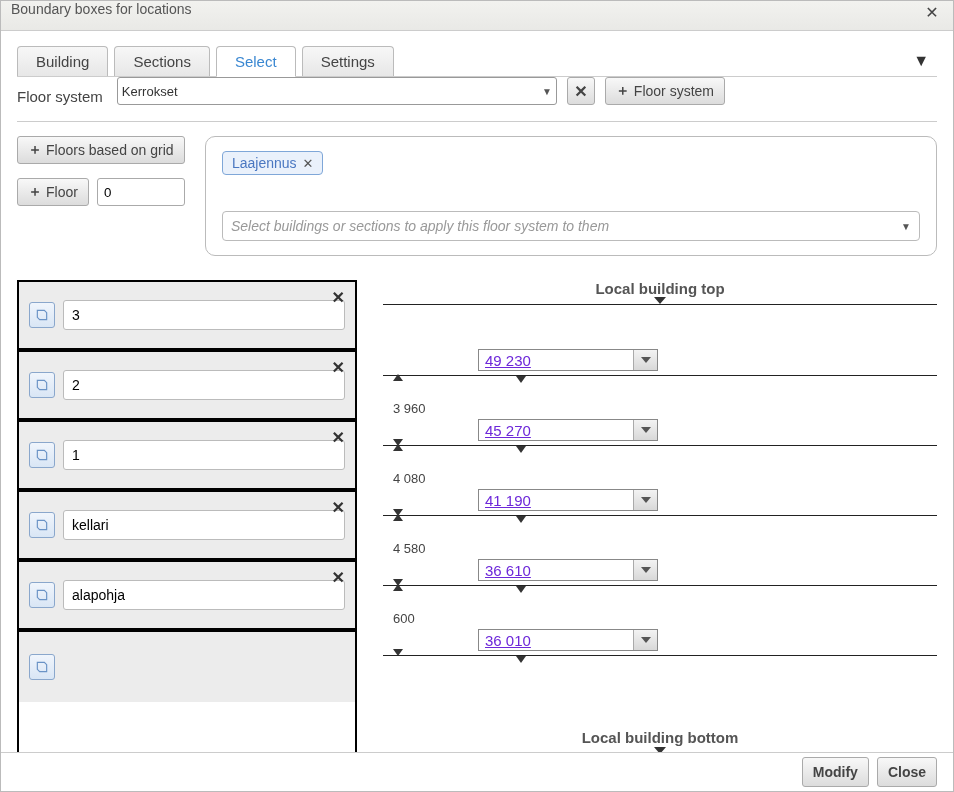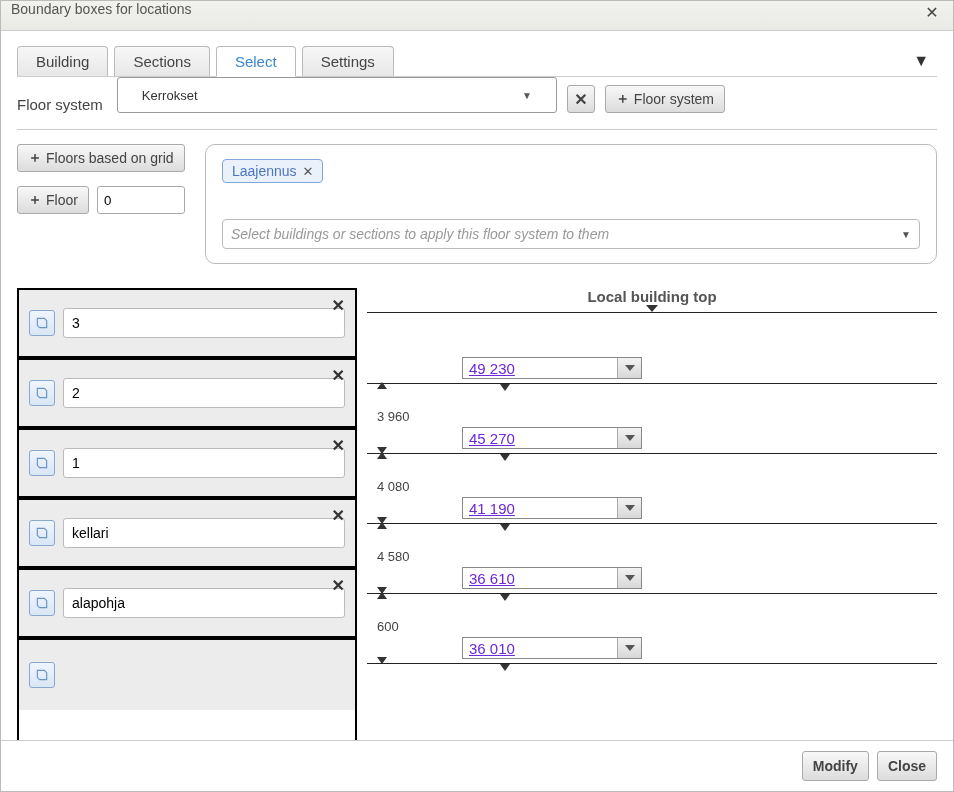--- a/index.html
+++ b/index.html
@@ -9,21 +9,21 @@
 .titlebar .title { flex: 1; font-size: 14px; }
 .titlebar .close { width: 22px; height: 22px; display:flex; align-items:center; justify-content:center; font-size:16px; cursor:pointer; color:#444; }
 .content { padding: 14px 16px; }
 .tabs { display: flex; align-items: center; border-bottom: 1px solid #ccc; }
 .tab { padding: 6px 18px; background: linear-gradient(#f7f7f7,#e7e7e7); border: 1px solid #bbb; border-bottom: none; border-radius: 4px 4px 0 0; margin-right: 6px; cursor: pointer; font-size:15px; color:#444; }
 .tab.active { background: #fff; color: #3a87d1; position: relative; top: 1px; border-bottom: 1px solid #fff; }
 .tabs .spacer { flex:1; }
 .tabs .menu-tri { font-size: 16px; margin-right: 8px; cursor:pointer; }
 .fsrow { display:flex; align-items:flex-end; gap: 10px; }
 .fsrow label { font-size: 15px; color:#444; margin-right:4px; }
-.select-lg { flex: 0 0 440px; height: 36px; border:1px solid #999; border-radius:3px; padding: 0 24px; background:#fff; display:flex; align-items:center; justify-content:space-between; cursor:pointer; }
+.select-lg { flex: 0 0 440px; height: 28px; border:1px solid #999; border-radius:3px; padding: 0 4px; background:#fff; display:flex; align-items:center; justify-content:space-between; cursor:pointer; }
 .select-lg .arrow { font-size:10px; color:#555; }
 .btn { height:28px; padding:0 10px; border:1px solid #aaa; border-radius:3px; background:linear-gradient(#f8f8f8,#dcdcdc); cursor:pointer; display:inline-flex; align-items:center; gap:4px; font-size:14px; color:#444; }
 .btn .plus { font-weight:bold; font-size:14px; }
 .btn.sq { width:28px; justify-content:center; padding:0; font-size:16px; font-weight:bold; }
 .hr { border-top:1px solid #ccc; margin-top:16px; }
 .midrow { display:flex; margin-top:14px; gap:20px; align-items:flex-start; }
 .leftcol { display:flex; flex-direction:column; gap:14px; }
 .leftcol .row2 { display:flex; gap:8px; align-items:center; }
 .leftcol input.small { width:88px; height:28px; border:1px solid #aaa; border-radius:3px; padding:0 6px; }
 .selbox { flex:1; border:1px solid #bbb; border-radius:10px; padding:14px 16px; }
@@ -32,36 +32,36 @@
 .combo { margin-top:36px; height:30px; border:1px solid #bbb; border-radius:4px; display:flex; align-items:center; padding:0 8px; color:#999; font-style:italic; font-size:14px; justify-content:space-between; }
 .combo .arrow { font-size:10px; font-style:normal; color:#555; }
 .mainarea { display:flex; margin-top:24px; }
 .floorlist { width:340px; border:2px solid #000; }
 .floorrow { height:70px; display:flex; align-items:center; padding:0 10px; gap:8px; background:#ececec; border-bottom:4px solid #000; position:relative; }
 .floorrow:last-child { border-bottom:none; }
 .floorrow .iconbox { width:26px; height:26px; border:1px solid #8aa7cc; border-radius:3px; background:linear-gradient(#f0f5fc,#d9e6f5); display:flex; align-items:center; justify-content:center; }
 .floorrow .iconbox svg { width:14px; height:14px; }
 .floorrow input.fname { flex:1; height:30px; border:1px solid #bbb; border-radius:3px; padding:0 8px; font-size:14px; }
 .floorrow .rm { position:absolute; top:6px; right:10px; font-size:16px; font-weight:bold; cursor:pointer; color:#333; }
-.rightcol { flex:1; padding-left:10px; position:relative; }
+.rightcol { flex:1; padding-left:26px; position:relative; }
 .lbl-top { text-align:center; font-weight:bold; color:#555; font-size:15px; }
 .tribar { height:8px; display:flex; align-items:center; justify-content:center; }
 .tribar.line { border-bottom:1px solid #222; position:relative; }
 .tribar .tri-dn { width:0; height:0; border-left:6px solid transparent; border-right:6px solid transparent; border-top:7px solid #333; }
 .lvl { height:70px; position:relative; }
 .lvl .gap { position:absolute; left:10px; top:26px; color:#444; font-size:13px; }
 .lvl .elev { position:absolute; left:95px; bottom:4px; width:180px; height:22px; border:1px solid #888; display:flex; align-items:center; background:#fff; }
 .lvl .elev span.v { flex:1; padding:0 6px; font-size:15px; text-decoration:underline; color:#6d28d9; }
 .lvl .elev .dd { width:24px; height:100%; background:linear-gradient(#f3f3f3,#d8d8d8); border-left:1px solid #aaa; display:flex; align-items:center; justify-content:center; }
 .lvl .elev .dd .tri-dn { width:0; height:0; border-left:5px solid transparent; border-right:5px solid transparent; border-top:6px solid #555; }
 .lvl .bline { position:absolute; left:0; right:0; bottom:-1px; border-bottom:1px solid #222; }
 .lvl .tri-up-s { position:absolute; left:10px; top:-1px; width:0; height:0; border-left:5px solid transparent; border-right:5px solid transparent; border-bottom:7px solid #333; }
 .lvl .tri-dn-s { position:absolute; left:10px; bottom:-1px; width:0; height:0; border-left:5px solid transparent; border-right:5px solid transparent; border-top:7px solid #333; }
 .lvl .tri-dn-elev { position:absolute; left:133px; bottom:-8px; width:0; height:0; border-left:5px solid transparent; border-right:5px solid transparent; border-top:7px solid #333; }
-.footer { position:absolute; bottom:0; left:0; right:0; padding:10px 16px; border-top:1px solid #ccc; display:flex; justify-content:flex-end; gap:8px; background:#fff; }
+.footer { position:absolute; bottom:0; left:0; right:0; padding:4px 16px; border-top:1px solid #ccc; display:flex; justify-content:flex-end; gap:8px; background:#fff; }
 .footer .btn { font-weight:bold; height:30px; }
 </style>
 </head>
 <body>
 
 <div class="window">
   <div class="titlebar">
     <div class="title">Boundary boxes for locations</div>
     <div class="close">✕</div>
   </div>

